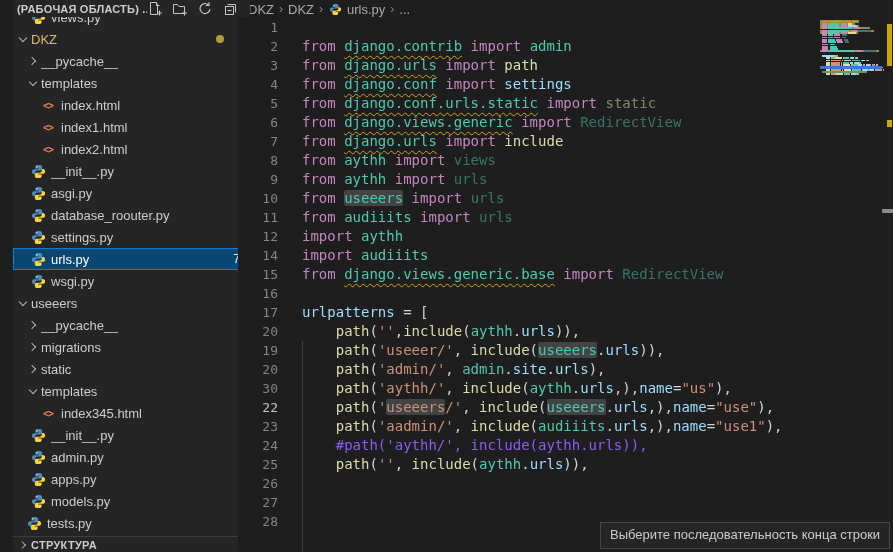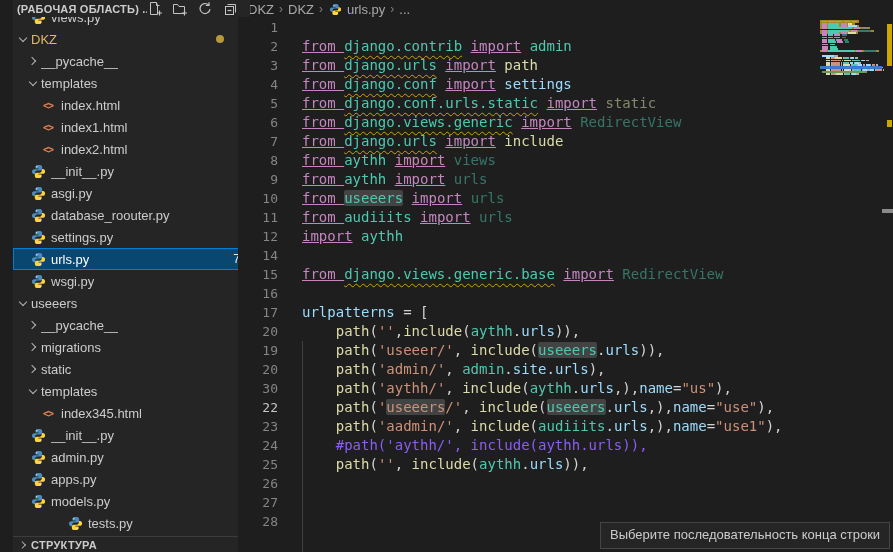--- a/index.html
+++ b/index.html
@@ -39,21 +39,21 @@
 
   .code { position:absolute; top:18px; left:0; right:11px; bottom:0; overflow:hidden;
     font-family:"DejaVu Sans Mono","Liberation Mono",monospace; font-size:14px; line-height:19px; }
   .line { display:flex; height:19px; }
   .ln { width:40px; text-align:right; color:#858585; font-size:13px; flex:0 0 40px; user-select:none; }
   .ln.active { color:#c6c6c6; }
   .lc { white-space:pre; padding-left:24px; }
   .indent-guide { position:absolute; width:1px; background:#404040; }
 
   
-  .k  { color:#c586c0;text-decoration:underline; }
+  .k  { color:#c586c0; }
   .m  { color:#4ec9b0; }
   .fm { color:#4ec9b0; opacity:.5; }
   .f  { color:#dcdcaa; }
   .ff { color:#dcdcaa; opacity:.55; }
   .v  { color:#9cdcfe; }
   .s  { color:#ce9178; }
   .p  { color:#d4d4d4; }
   .c  { color:#8b5cf6; }
   .u  { text-decoration:underline wavy #c9a60a; text-decoration-thickness:1px; text-underline-offset:3.5px; }
   .hl { background:rgba(97,100,101,.55); border-radius:2px; }
@@ -240,21 +240,21 @@
         <span class="ficon">
           <svg width="15" height="15" viewBox="0 0 16 16">
             <path fill="#4b8bbe" d="M7.9 1C6.1 1 4.7 1.6 4.7 3v1.9h3.4v.6H3.3C1.9 5.5 1 6.6 1 8.1c0 1.5.8 2.7 2.2 2.7h1.3V9c0-1.2 1-2.2 2.2-2.2H10c1 0 1.9-.9 1.9-2V3c0-1.3-1.5-2-3-2z"></path>
             <circle fill="#eee" cx="6.1" cy="2.9" r=".7"></circle>
             <path fill="#ffd43b" d="M8.1 15c1.8 0 3.2-.6 3.2-2v-1.9H7.9v-.6h4.8c1.4 0 2.3-1.1 2.3-2.6 0-1.5-.8-2.7-2.2-2.7h-1.3V7c0 1.2-1 2.2-2.2 2.2H6c-1 0-1.9.9-1.9 2V13c0 1.3 1.5 2 3 2z"></path>
             <circle fill="#eee" cx="9.9" cy="13.1" r=".7"></circle>
           </svg>
         </span>
         <span class="tlabel">models.py</span>
       </div>
-      <div class="trow" style="padding-left: 10px; margin-left: 41px;">
+      <div class="trow" style="padding-left: 10px;">
         <span class="ficon">
           <svg width="15" height="15" viewBox="0 0 16 16">
             <path fill="#4b8bbe" d="M7.9 1C6.1 1 4.7 1.6 4.7 3v1.9h3.4v.6H3.3C1.9 5.5 1 6.6 1 8.1c0 1.5.8 2.7 2.2 2.7h1.3V9c0-1.2 1-2.2 2.2-2.2H10c1 0 1.9-.9 1.9-2V3c0-1.3-1.5-2-3-2z"></path>
             <circle fill="#eee" cx="6.1" cy="2.9" r=".7"></circle>
             <path fill="#ffd43b" d="M8.1 15c1.8 0 3.2-.6 3.2-2v-1.9H7.9v-.6h4.8c1.4 0 2.3-1.1 2.3-2.6 0-1.5-.8-2.7-2.2-2.7h-1.3V7c0 1.2-1 2.2-2.2 2.2H6c-1 0-1.9.9-1.9 2V13c0 1.3 1.5 2 3 2z"></path>
             <circle fill="#eee" cx="9.9" cy="13.1" r=".7"></circle>
           </svg>
         </span>
         <span class="tlabel">tests.py</span>
       </div>
@@ -358,20 +358,21 @@
       <div class="line">
         <span class="ln">11</span>
         <span class="lc"><span class="k">from </span><span class="m">audiiits</span><span class="p"> </span><span class="k">import</span><span class="p"> </span><span class="fm">urls</span></span>
       </div>
       <div class="line">
         <span class="ln">12</span>
         <span class="lc"><span class="k">import</span><span class="p"> </span><span class="m">aythh</span></span>
       </div>
       <div class="line">
         <span class="ln">14</span>
+        <span class="lc"><span class="k">import</span><span class="p"> </span><span class="m">audiiits</span></span>
       </div>
       <div class="line">
         <span class="ln">15</span>
         <span class="lc"><span class="k">from </span><span class="m u">django.views.generic.base</span><span class="p"> </span><span class="k">import</span><span class="p"> </span><span class="fm">RedirectView</span></span>
       </div>
       <div class="line">
         <span class="ln">16</span>
         <span class="lc"></span>
       </div>
       <div class="line">

